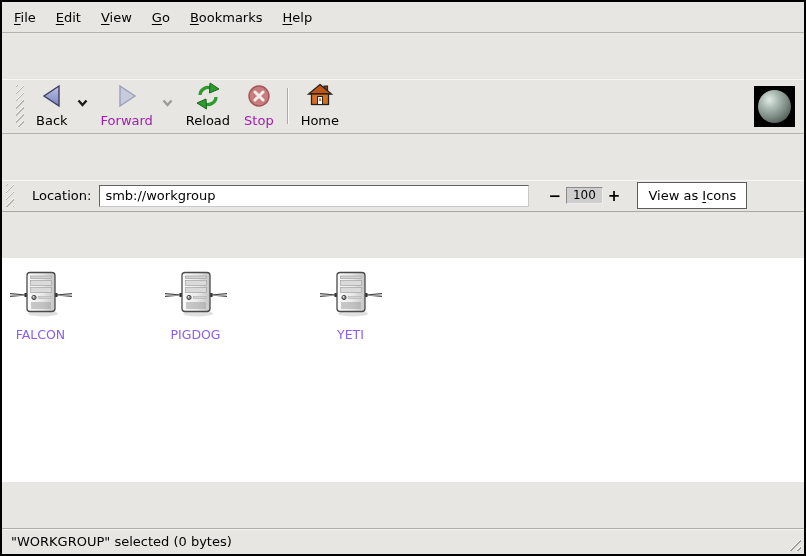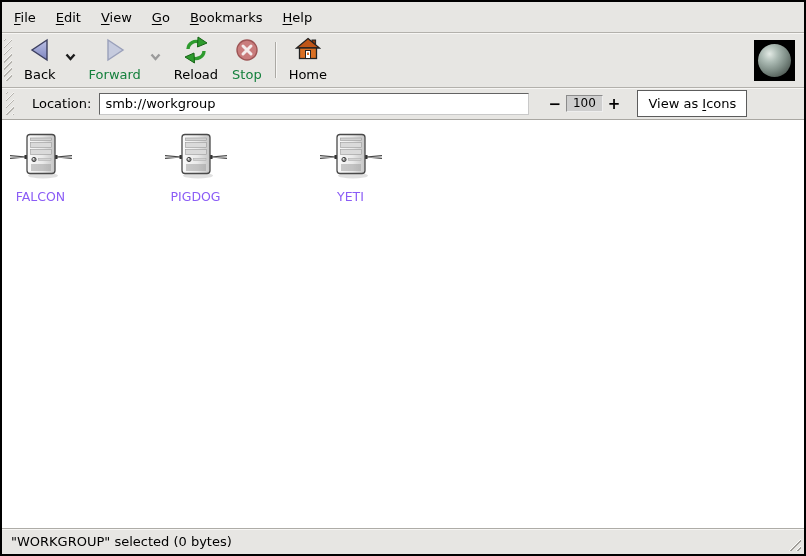--- a/index.html
+++ b/index.html
@@ -6,50 +6,51 @@
   html,body { margin:0; padding:0; background:#555; }
   .window {
     width:806px; height:556px;
     border:2px solid #000;
     background:#e7e6e3;
     display:flex; flex-direction:column;
     font-family:"DejaVu Sans","Liberation Sans",sans-serif;
     color:#000;
     position:relative;
     overflow:hidden;
+    gap:46px;
   }
   
   .menubar {
     height:31px; flex:none;
     display:flex; align-items:center;
     padding-left:2px;
     border-bottom:1px solid #b3b1ac;
     background:#e7e6e3;
   }
   .menu-item { padding:6px 10px; font-size:13px; cursor:default; white-space:nowrap; }
   .mn { text-decoration:underline; text-underline-offset:2px; }
   
   .toolbar {
     height:55px; flex:none;
     display:flex; align-items:stretch;
-    padding:2px 6px 2px 0;
+    padding:2px 6px 2px 12px;
     border-bottom:1px solid #b3b1ac;
     box-shadow:inset 0 1px 0 #f7f6f4;
   }
   .grip {
     width:8px; margin:4px 5px 4px 2px; flex:none;
     background:repeating-linear-gradient(135deg,#f5f4f2 0 1px,#b6b4af 1px 2px,#e7e6e3 2px 5px);
   }
   .tool-btn {
     display:flex; flex-direction:column; align-items:center; justify-content:flex-end;
     padding:1px 7px 3px 7px; font-size:13px; cursor:default;
   }
   .tool-icon-holder { height:32px; display:flex; align-items:center; justify-content:center; }
   .tool-label { line-height:15px; }
-  .tool-label.dim { color:#15803d; }
+  .tool-label.dim { color:#a21caf; }
   .chevron-btn { align-self:center; margin:0 4px 10px 0; padding:2px; display:flex; }
   .tb-sep { width:1px; background:#aba9a4; margin:7px 6px; box-shadow:1px 0 0 #f7f6f4; }
   .throbber {
     margin-left:auto; align-self:center; margin-right:3px;
     width:41px; height:41px; background:#000;
     display:flex; align-items:center; justify-content:center; flex:none;
   }
   .throbber-sphere {
     width:33px; height:33px; border-radius:50%;
     background:radial-gradient(circle at 35% 30%, #e3eae5 0%, #adbcb5 26%, #7d8c85 55%, #4e5953 82%, #3a433e 100%);

